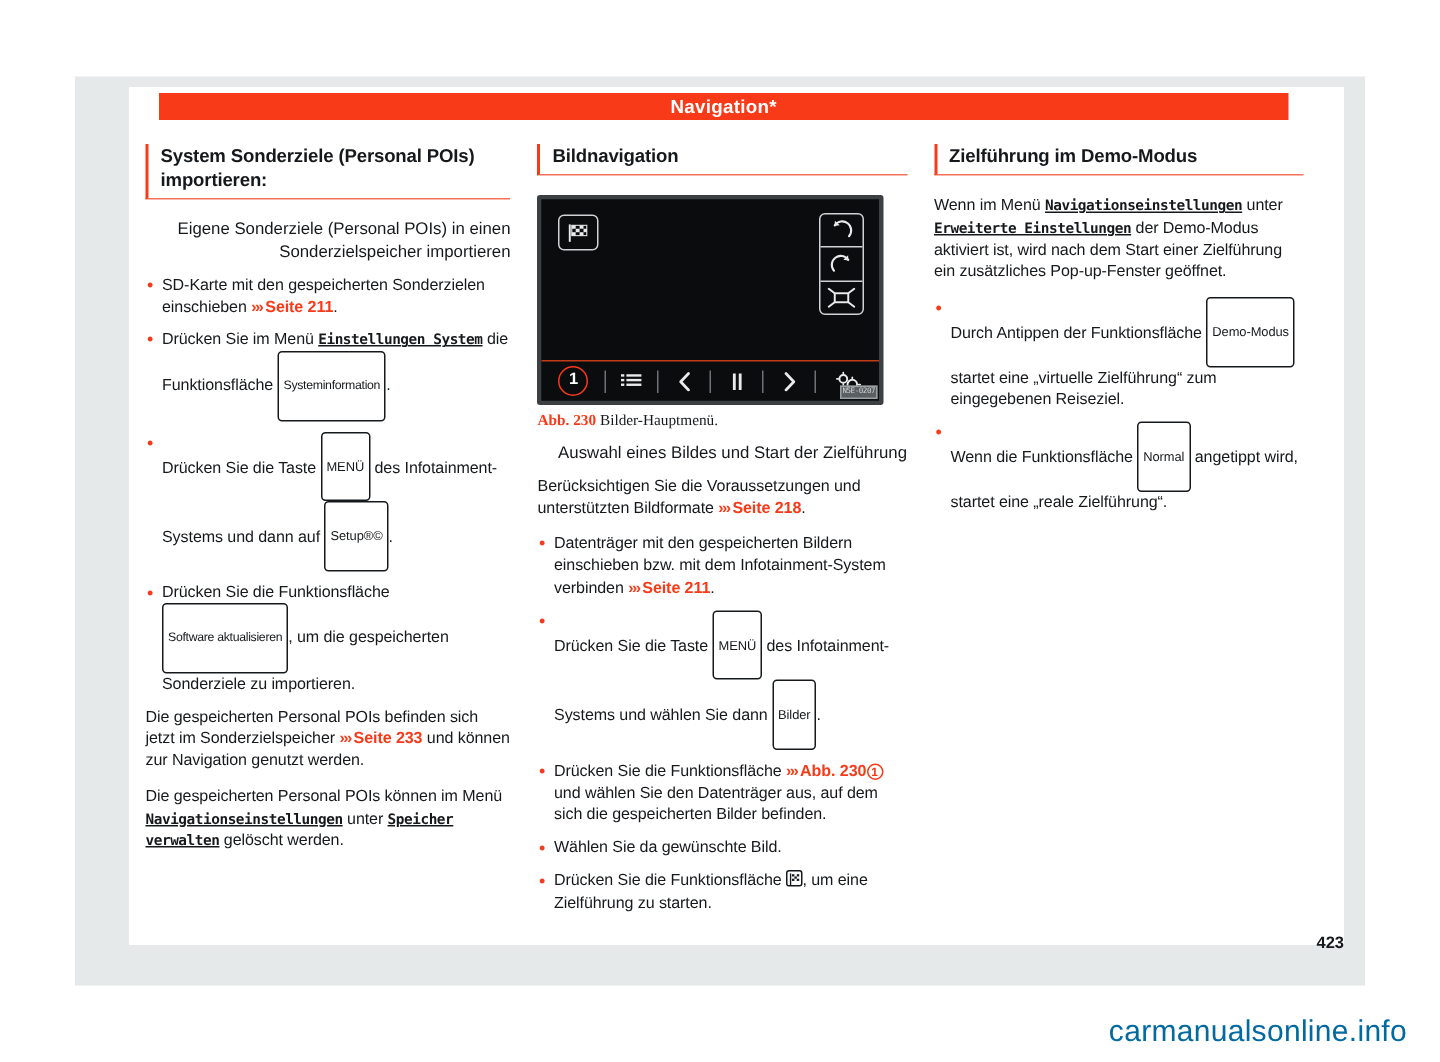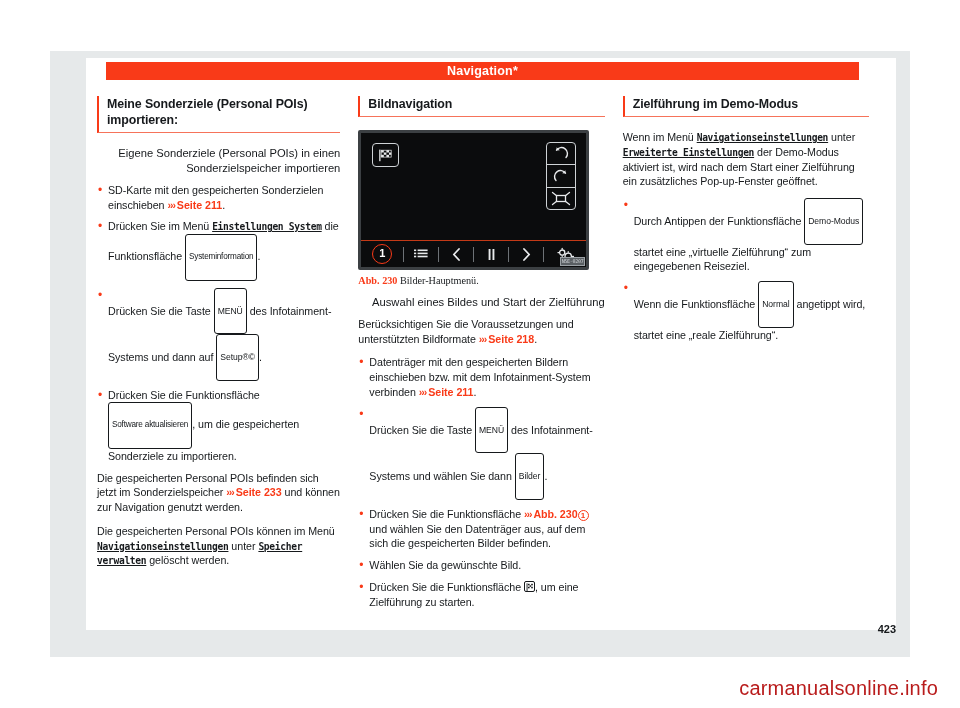--- a/index.html
+++ b/index.html
@@ -240,38 +240,38 @@
     font-size: 11px;
     font-weight: 700;
     color: #16191c;
   }
   
   .site {
     position: absolute;
     left: 0; right: 22px; bottom: 8px;
     text-align: right;
     font-size: 20px;
-    color: #b91c1c;
+    color: #0369a1;
     letter-spacing: .2px;
   }
 </style>
 </head>
 <body>
 
 <div id="root">
 
   <div class="gray-frame"></div>
   <div class="page"></div>
 
   <div class="banner">Navigation*</div>
 
   <div class="cols">
 
     <div class="col left">
-      <div class="sec-head two-line">Meine Sonderziele (Personal POIs) importieren:</div>
+      <div class="sec-head two-line">System Sonderziele (Personal POIs) importieren:</div>
       <p class="sub-head">Eigene Sonderziele (Personal POIs) in einen Sonderzielspeicher importieren</p>
       <div>
           <div class="bullet">SD-Karte mit den gespeicherten Sonderzielen einschieben <span class="ref"><span class="arrows">››› </span>Seite 211</span>.</div>
           <div class="bullet">Drücken Sie im Menü <b class="mono">Einstellungen System</b> die Funktionsfläche <span class="key tight">Systeminformation</span>.</div>
           <div class="bullet">Drücken Sie die Taste <span class="key">MENÜ</span> des Infotainment-Systems und dann auf <span class="key">Setup®©</span>.</div>
           <div class="bullet">Drücken Sie die Funktionsfläche <span class="key tight">Software aktualisieren</span>, um die gespeicherten Sonderziele zu importieren.</div>
         </div>
       <div>
           <p class="body">Die gespeicherten Personal POIs befinden sich jetzt im Sonderzielspeicher <span class="ref"><span class="arrows">››› </span>Seite 233</span> und können zur Navigation genutzt werden.</p>
           <p class="body">Die gespeicherten Personal POIs können im Menü <b class="mono">Navigationseinstellungen</b> unter <b class="mono">Speicher verwalten</b> gelöscht werden.</p>

